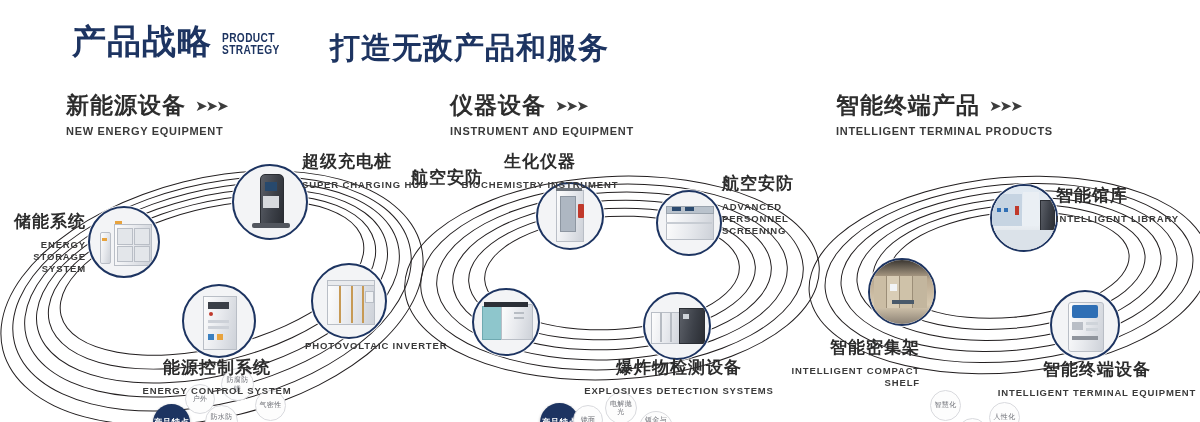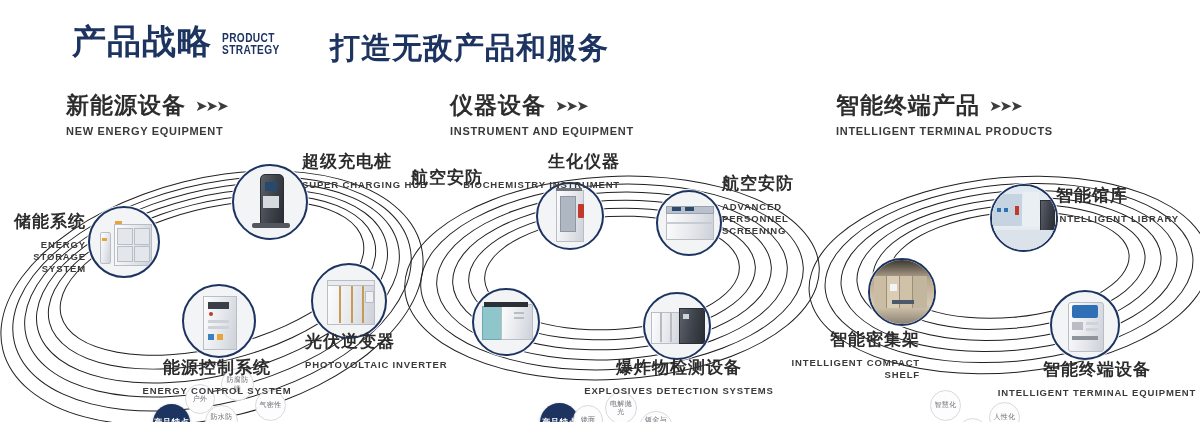--- a/index.html
+++ b/index.html
@@ -168,21 +168,20 @@
       <div class="art">
         <div class="dv cab" style="left:14px;top:18px;width:46px;height:40px;"></div>
         <div class="dv strip" style="left:26px;top:18px;width:1.5px;height:40px;background:#c79a55;"></div>
         <div class="dv strip" style="left:38px;top:18px;width:1.5px;height:40px;background:#c79a55;"></div>
         <div class="dv strip" style="left:49px;top:18px;width:1.5px;height:40px;background:#c79a55;"></div>
         <div class="dv" style="left:52px;top:26px;width:7px;height:10px;background:#eef0f3;border:1px solid #b9bec6;"></div>
         <div class="dv" style="left:14px;top:15px;width:46px;height:4px;background:#e9ebee;border:1px solid #b9bec6;"></div>
       </div>
     </div>
     <div class="cap" style="left:305px;top:182px;">
-      <div class="cn">光伏逆变器</div>
       <div class="en">PHOTOVOLTAIC INVERTER</div>
     </div>
 
     <div class="node" style="left:182px;top:134px;width:70px;height:70px;">
       <div class="art">
         <div class="dv cab" style="left:19px;top:10px;width:32px;height:52px;"></div>
         <div class="dv scr" style="left:24px;top:16px;width:21px;height:7px;background:#3a3f47;"></div>
         <div class="dv" style="left:25px;top:26px;width:4px;height:4px;background:#c0392b;border-radius:50%;"></div>
         <div class="dv strip" style="left:24px;top:34px;width:21px;height:3px;background:#cdd1d8;"></div>
         <div class="dv strip" style="left:24px;top:40px;width:21px;height:3px;background:#cdd1d8;"></div>
@@ -214,21 +213,21 @@
     <div class="bub" style="left:239px;top:261px;width:34px;height:34px;">钣金与机加工结合</div>
 
     <div class="node" style="left:136px;top:32px;width:64px;height:64px;">
       <div class="art">
         <div class="dv cab" style="left:18px;top:6px;width:26px;height:50px;"></div>
         <div class="dv" style="left:22px;top:12px;width:14px;height:34px;background:#aeb7c2;border:1px solid #8d96a1;"></div>
         <div class="dv" style="left:40px;top:20px;width:6px;height:14px;background:#c0392b;border-radius:1px;"></div>
         <div class="dv strip" style="left:18px;top:4px;width:26px;height:3px;background:#6e747c;"></div>
       </div>
     </div>
-    <div class="cap c" style="left:60px;top:2px;width:160px;text-align:right;">
+    <div class="cap c" style="left:60px;top:2px;width:160px;">
       <div class="cn">生化仪器</div>
       <div class="en" style="white-space:normal;">BIOCHEMISTRY INSTRUMENT</div>
     </div>
     <div class="cap" style="left:11px;top:18px;">
       <div class="cn">航空安防</div>
     </div>
 
     <div class="node" style="left:256px;top:40px;width:62px;height:62px;">
       <div class="art">
         <div class="dv cab" style="left:8px;top:18px;width:46px;height:28px;"></div>
@@ -317,19 +316,19 @@
     <div class="node" style="left:68px;top:108px;width:64px;height:64px;">
       <div class="art" style="background:linear-gradient(180deg,#3b3732 0%,#b9a88f 30%,#d8cab1 70%,#8c8275 100%);">
         <div class="dv" style="left:4px;top:16px;width:12px;height:32px;background:#cbbda4;border-right:1px solid #9c8e78;"></div>
         <div class="dv" style="left:17px;top:16px;width:12px;height:32px;background:#d9cdb6;border-right:1px solid #9c8e78;"></div>
         <div class="dv" style="left:30px;top:16px;width:12px;height:32px;background:#cfc2a9;border-right:1px solid #9c8e78;"></div>
         <div class="dv" style="left:43px;top:16px;width:14px;height:32px;background:#c3b69e;"></div>
         <div class="dv" style="left:20px;top:24px;width:7px;height:7px;background:#f2f4f6;"></div>
         <div class="dv" style="left:22px;top:40px;width:22px;height:4px;background:#4a5a6a;"></div>
       </div>
     </div>
-    <div class="cap r" style="left:-22px;top:180px;width:142px;">
+    <div class="cap r" style="left:-22px;top:188px;width:142px;">
       <div class="cn">智能密集架</div>
       <div class="en" style="white-space:normal;">INTELLIGENT COMPACT SHELF</div>
     </div>
   </div>
 
 </div>
 
 </body></html>

